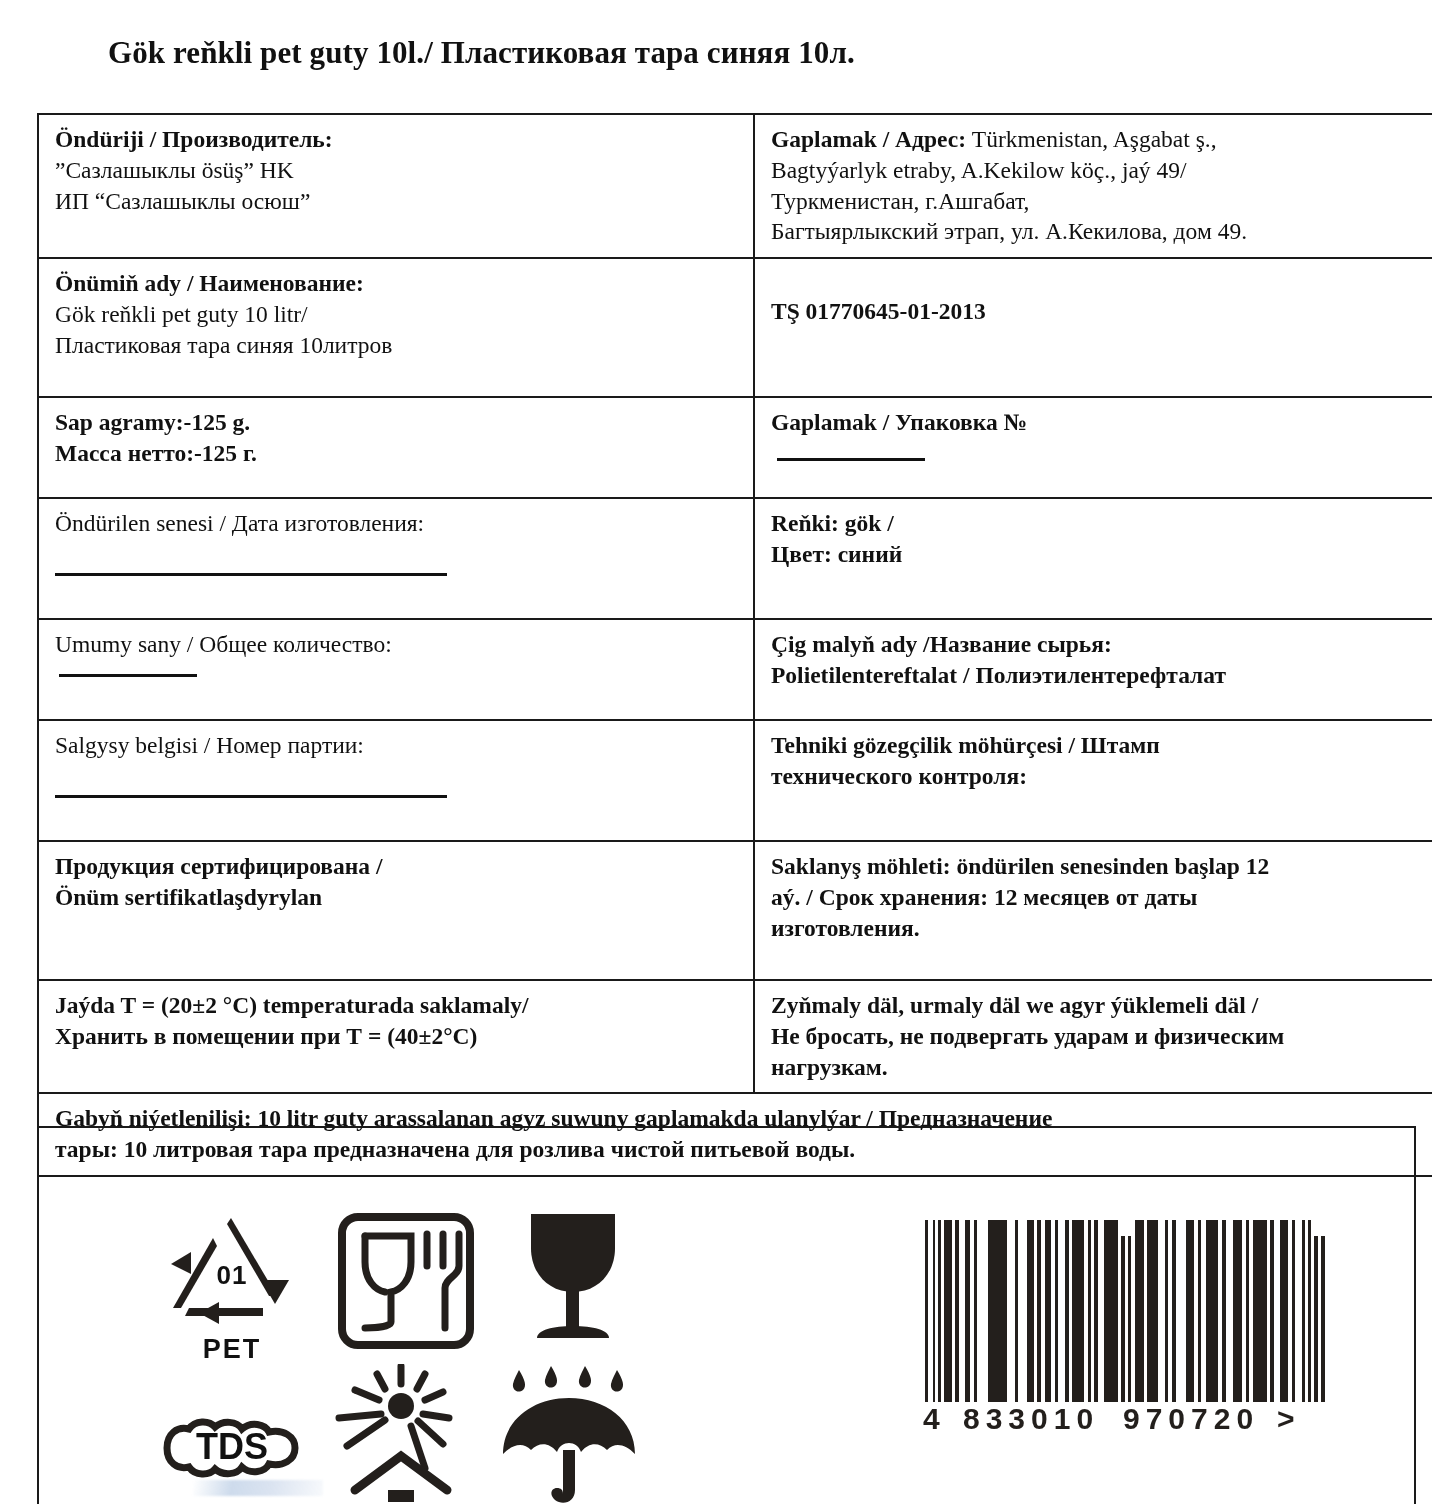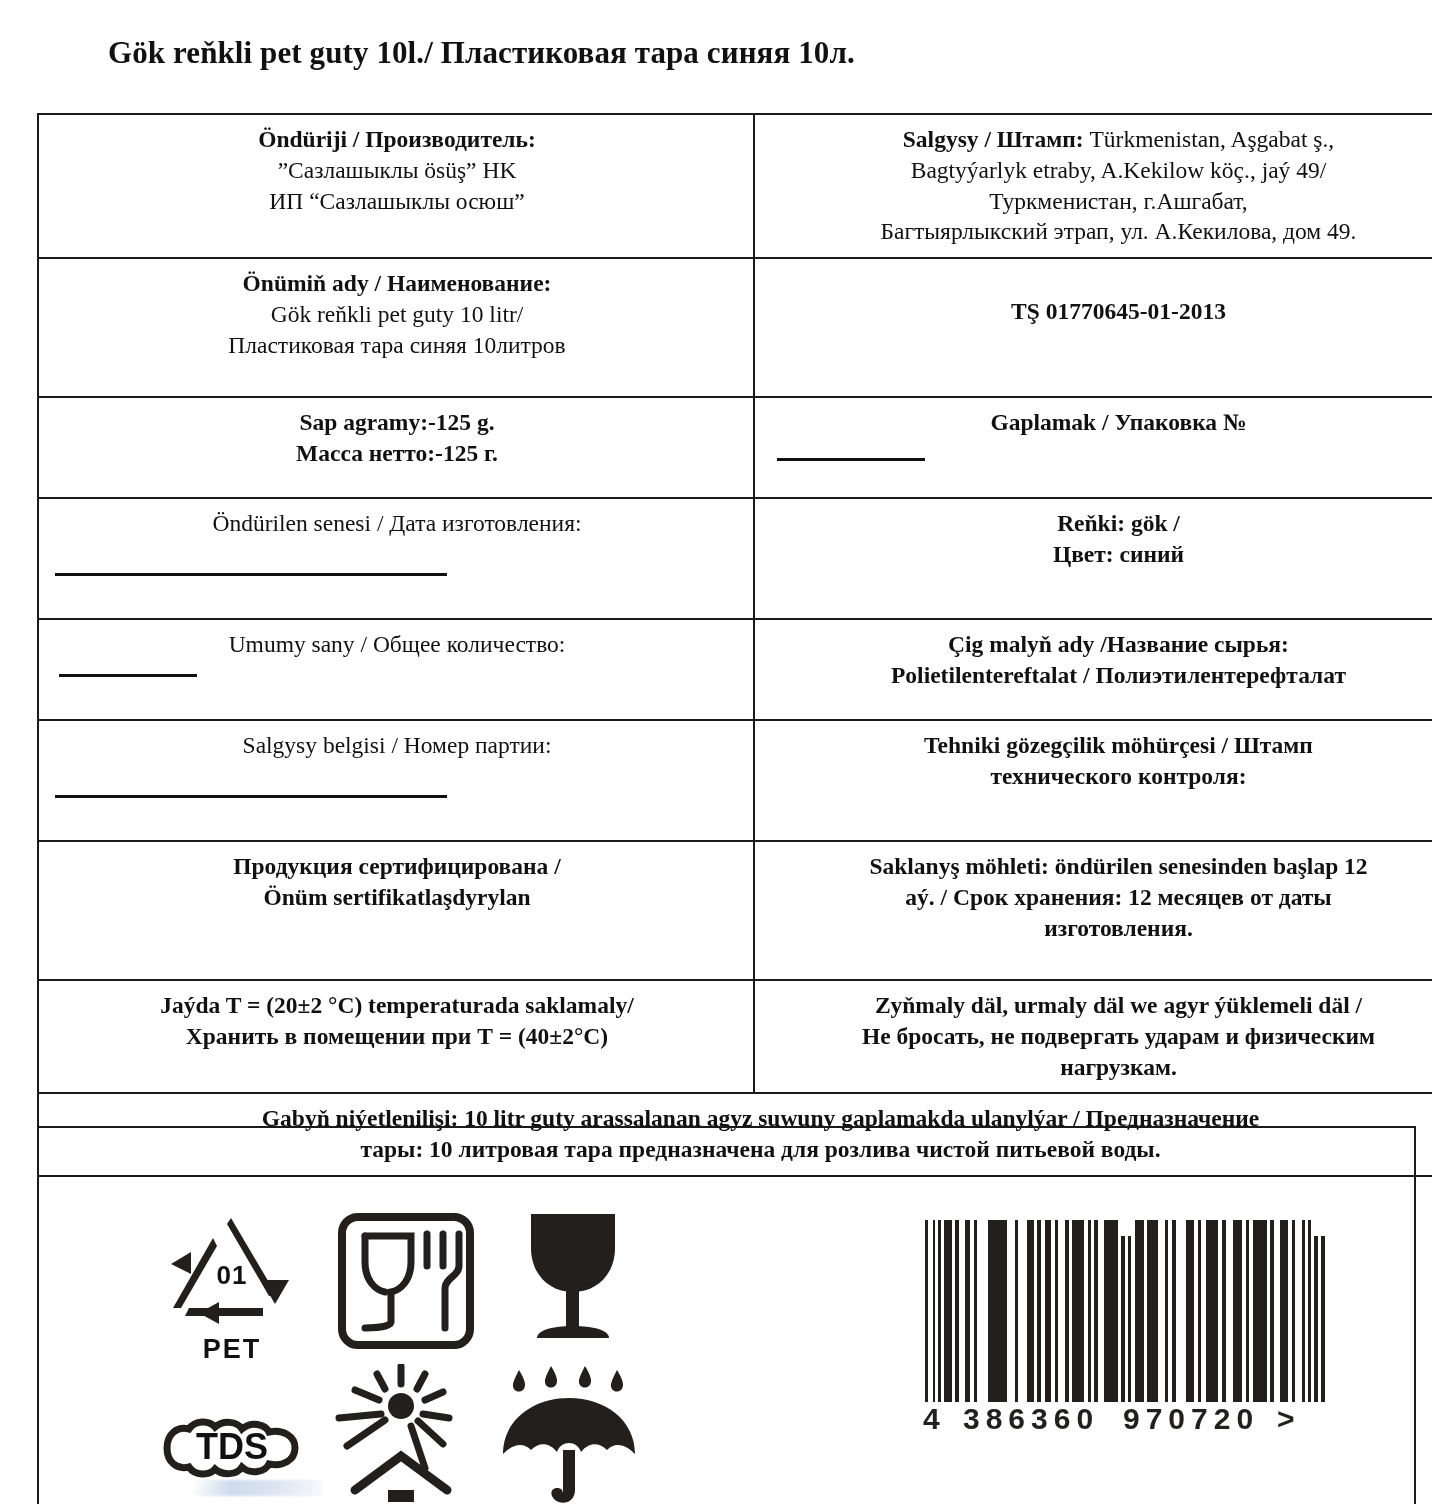--- a/index.html
+++ b/index.html
@@ -49,21 +49,21 @@
     border: 2px solid #1a1a1a;
     vertical-align: top;
     padding: 9px 14px 10px 16px;
     font-size: 23.5px;
     line-height: 1.31;
   }
   .col-left  { width: 684px; }
   .col-right { width: 695px; }
 
   .b { font-weight: bold; }
-  .ln { display: block; text-align: center; }
+  .ln { display: block; }
 
   
   .rule {
     display: inline-block;
     border-bottom: 3px solid #111;
     vertical-align: baseline;
   }
   .rule-wide  { width: 392px; height: 20px; margin-top: 14px; }
   .rule-mid   { width: 148px; height: 2px; margin-left: 6px; }
   .rule-short { width: 138px; height: 2px; margin-left: 4px; }
@@ -208,21 +208,21 @@
   <table class="spec-table">
     <tbody>
 
       <tr>
         <td class="col-left cell-tall">
           <span class="ln b">Öndüriji / Производитель:</span>
           <span class="ln">”Сазлашыклы ösüş” HK</span>
           <span class="ln">ИП “Сазлашыклы осюш”</span>
         </td>
         <td class="col-right cell-tall">
-          <span class="ln"><span class="b">Salgysy / Штамп:</span> <span>Türkmenistan,   Aşgabat ş.,</span></span>
+          <span class="ln"><span class="b">Gaplamak / Адрес:</span> <span>Türkmenistan,   Aşgabat ş.,</span></span>
           <span class="ln">Bagtyýarlyk etraby, A.Kekilow  köç., jaý 49/</span>
           <span class="ln">Туркменистан,   г.Ашгабат,</span>
           <span class="ln">Багтыярлыкский этрап, ул. А.Кекилова, дом 49.</span>
         </td>
       </tr>
 
       <tr>
         <td class="col-left cell-tall2">
           <span class="ln b">Önümiň ady / Наименование:</span>
           <span class="ln">Gök reňkli pet guty 10 litr/</span>
@@ -488,21 +488,21 @@
         <i style="width:3px"></i>
           <i class="g" style="width:4px"></i>
         <i style="width:3px"></i>
           <i class="g" style="width:4px"></i>
         <i class="sh" style="width:4px"></i>
           <i class="g" style="width:4px"></i>
           <i class="sh" style="width:4px"></i>
       </div>
       <div class="barcode-digits">
         <span class="bc-d1">4</span>
-        <span class="bc-d2">386360</span>
+        <span class="bc-d2">833010</span>
         <span class="bc-d3">970720</span>
         <span class="bc-gt">&gt;</span>
       </div>
     </div>
 
     <div class="scan-artifact" style="left:154px; top:352px;"></div>
   </div>
 
 
 </div>

